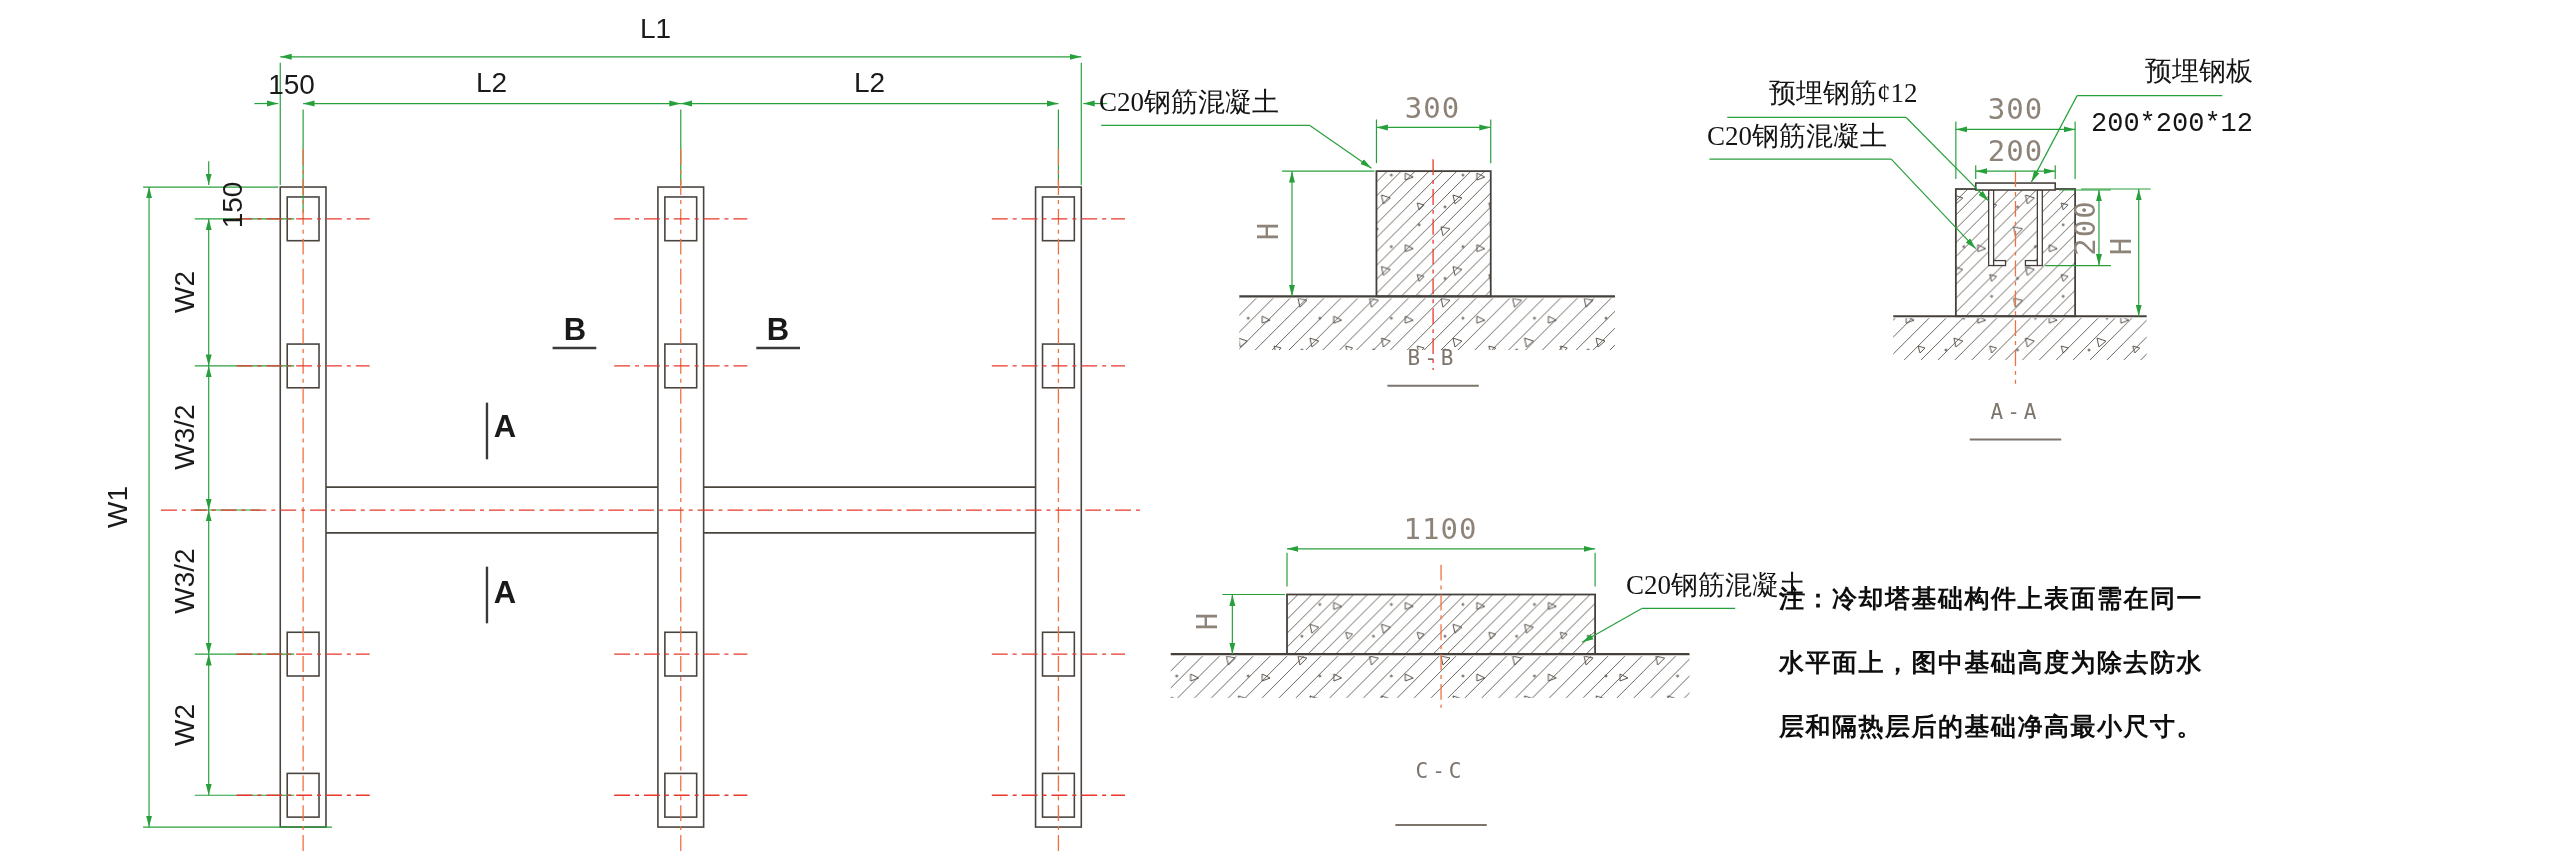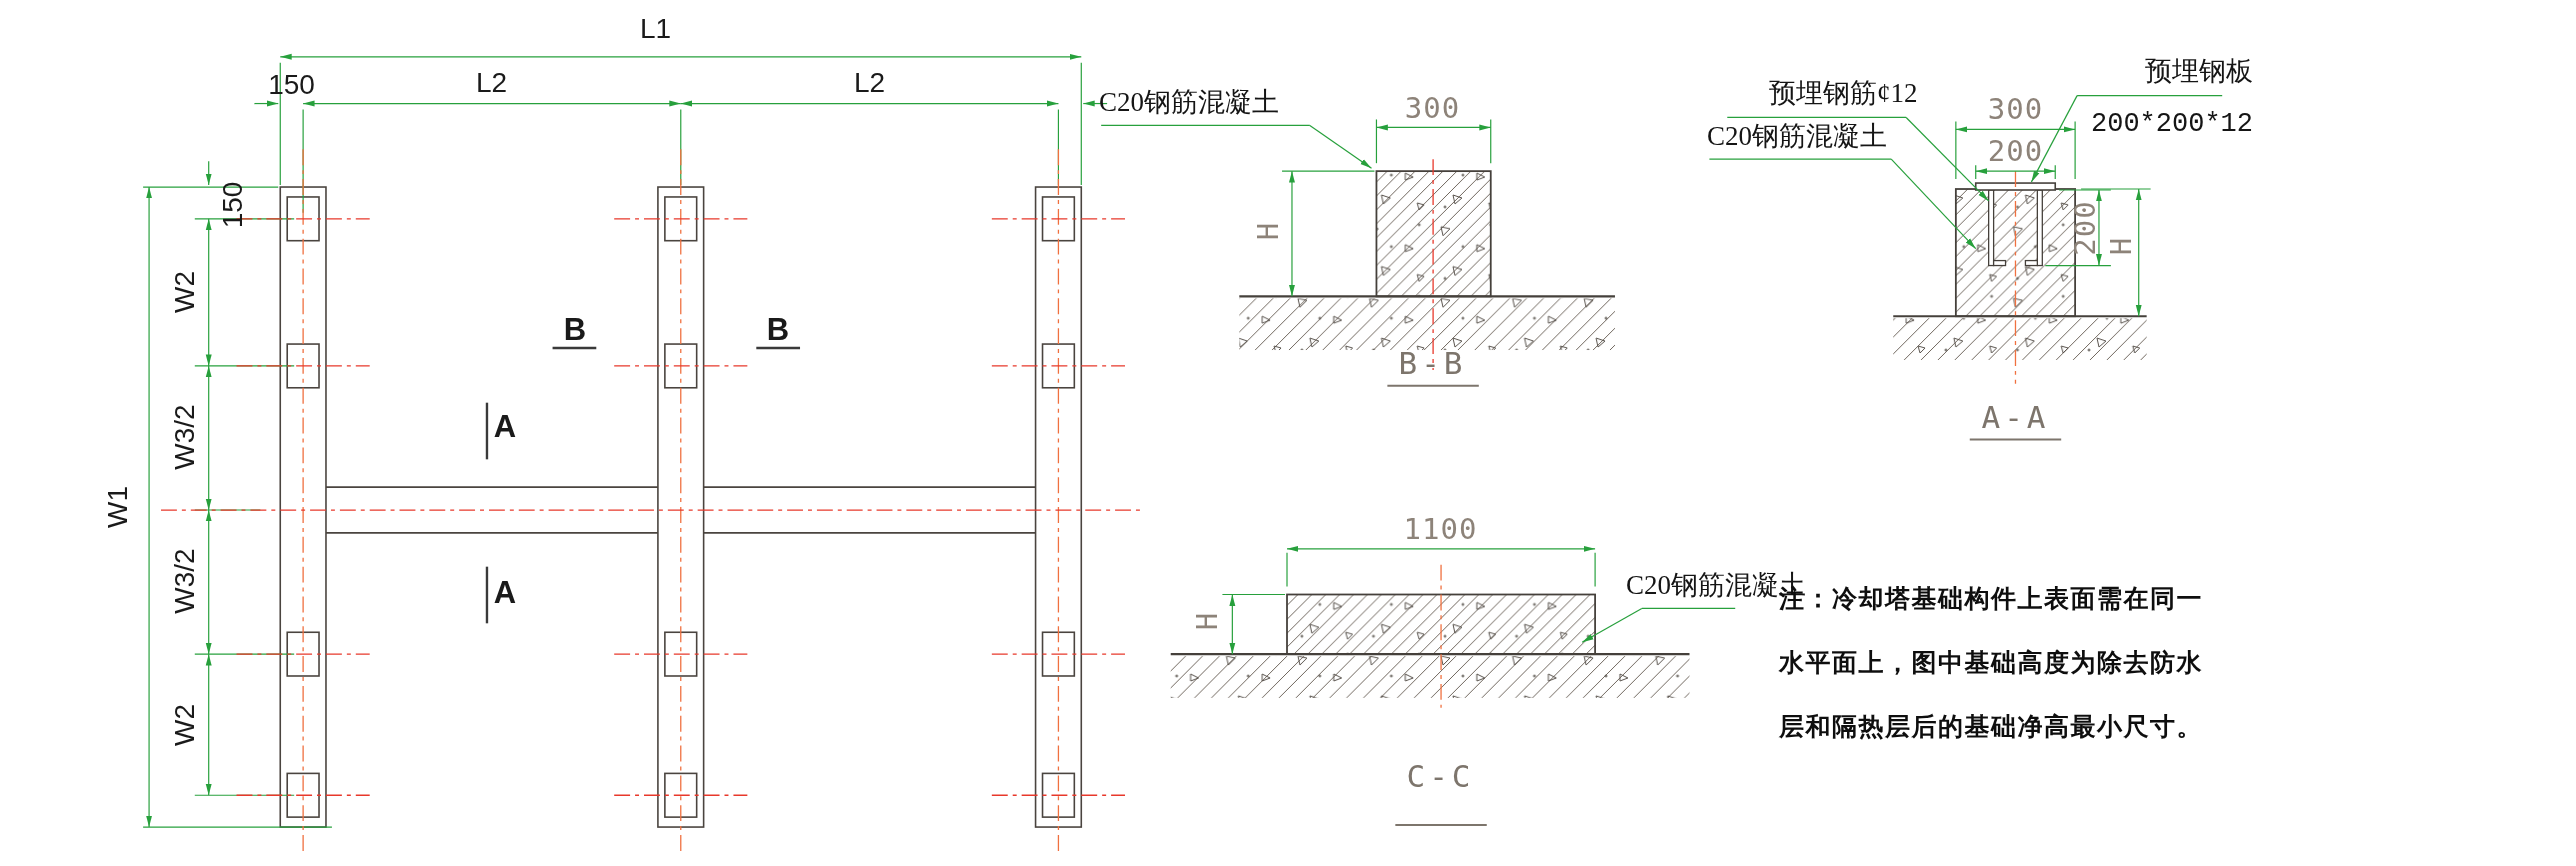--- a/index.html
+++ b/index.html
@@ -5,21 +5,21 @@
   html,body{margin:0;padding:0;background:#ffffff;}
   .canvas{position:relative;width:2576px;height:867px;background:#ffffff;overflow:hidden;
           font-family:"Liberation Sans","DejaVu Sans",sans-serif;border-radius:31px;}
   .canvas svg{position:absolute;left:0;top:0;}
   .txt{position:absolute;display:flex;align-items:center;justify-content:center;
        color:#1a1a1a;font-size:28px;font-weight:500;white-space:nowrap;line-height:1;}
   .rot{width:89px;height:30px;transform:rotate(-90deg);transform-origin:center;}
   .dimtxt{color:#8d8379;font-family:"DejaVu Sans Mono","Liberation Mono",monospace;
           font-weight:400;font-size:29px;letter-spacing:1px;}
   .title{color:#7d756c;font-family:"DejaVu Sans Mono","Liberation Mono",monospace;
-         font-weight:400;font-size:31px;letter-spacing:4px;}
+         font-weight:400;font-size:21px;letter-spacing:4px;}
   .cn{position:absolute;color:#151515;font-size:27px;font-weight:400;white-space:nowrap;
       font-family:"Liberation Serif","DejaVu Serif",serif;line-height:1.15;}
   .mark{font-size:31px;font-weight:600;}
   .note-line{position:absolute;color:#0e0e0e;font-size:25px;font-weight:700;white-space:nowrap;
              font-family:"Liberation Sans","DejaVu Sans",sans-serif;letter-spacing:1.5px;}
 </style>
 </head>
 <body>
 
 <div class="canvas">

